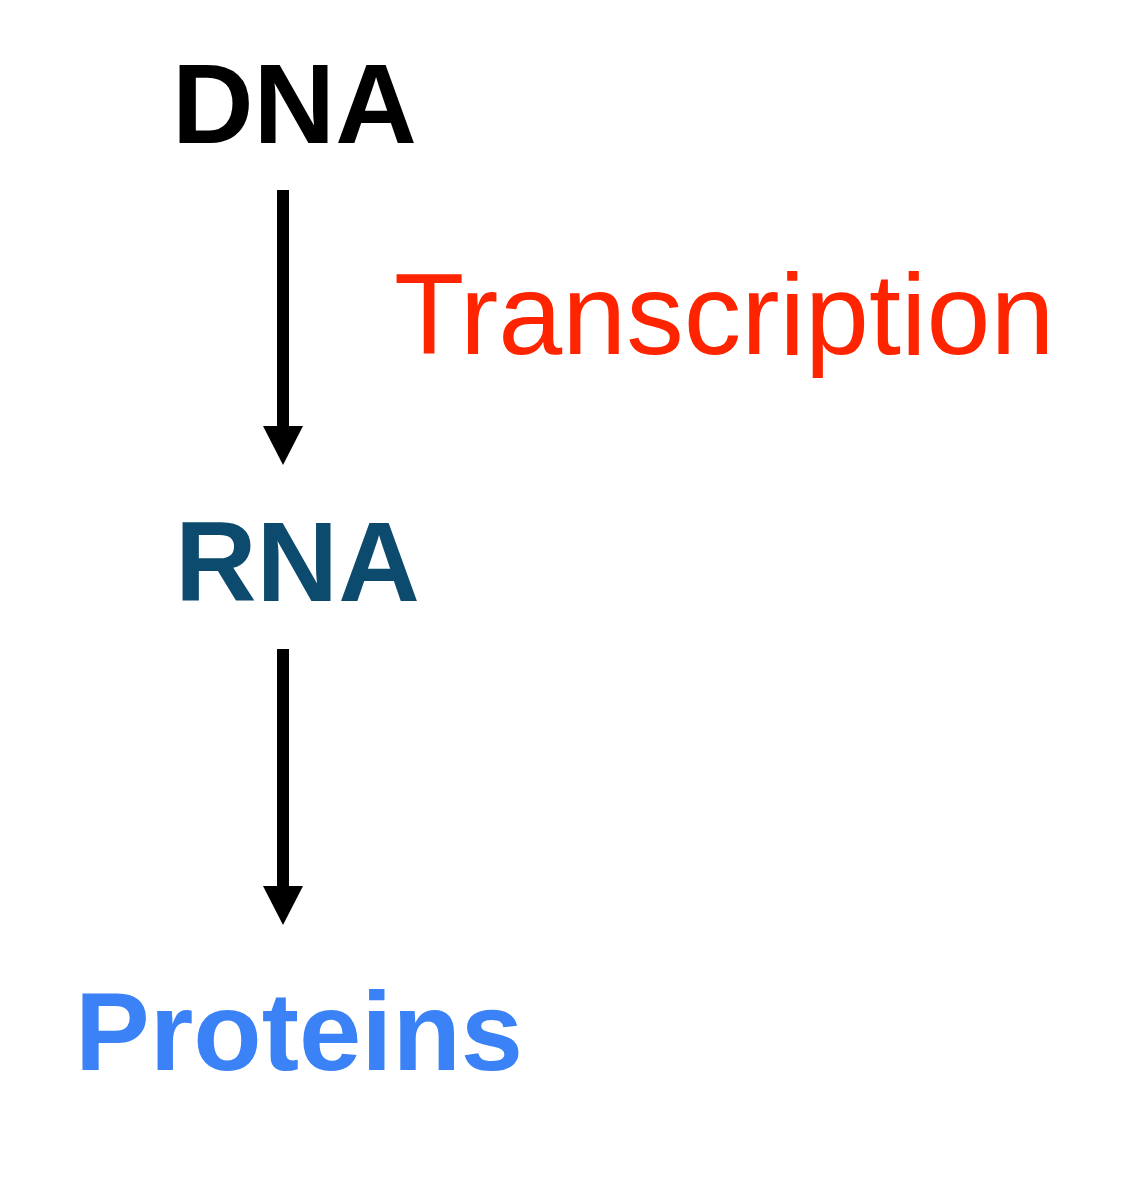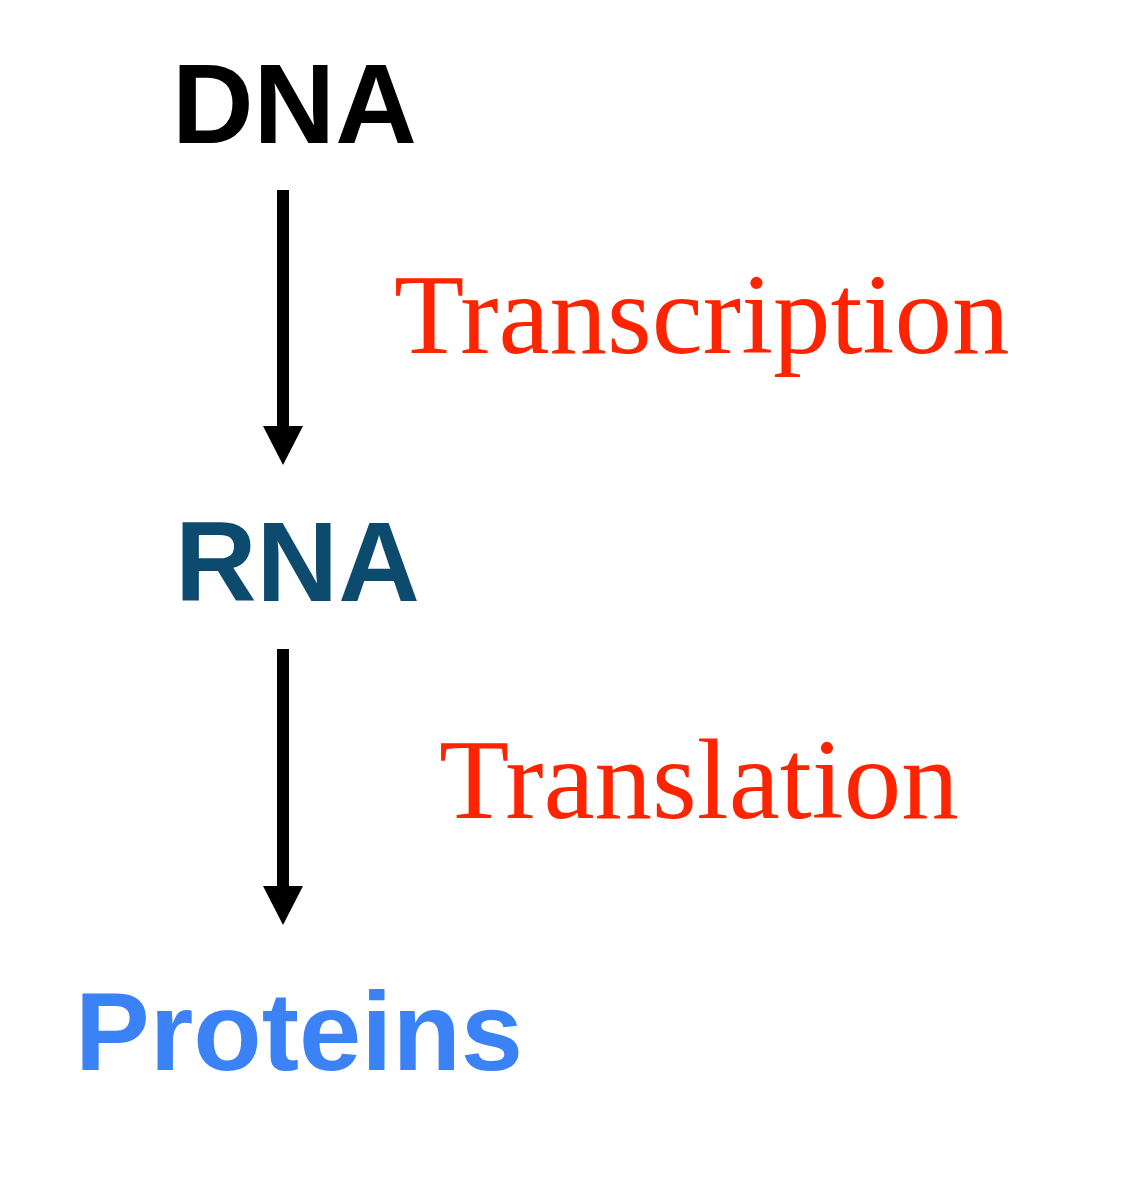--- a/index.html
+++ b/index.html
@@ -41,21 +41,21 @@
   }
   #node-proteins {
     left: 75px;
     top: 976px;
     font-size: 112px;
   }
 
   
   .process-label {
     position: absolute;
-    font-family: Liberation Serif, serif;
+    font-family: Liberation Sans, sans-serif;
     font-weight: normal;
     white-space: nowrap;
     line-height: 1;
   }
   #process-transcription {
     left: 394px;
     top: 257px;
     font-size: 115px;
   }
   #process-translation {
@@ -99,17 +99,16 @@
 
   <div class="node-label" id="node-rna" style="color: #0c4a6e;">RNA</div>
 
   <div class="arrow" id="arrow-translation">
     <svg width="56" height="280" viewBox="0 0 56 280" xmlns="http://www.w3.org/2000/svg">
       <rect x="22" y="0" width="12" height="243" fill="#000000"></rect>
       <polygon points="8,237 48,237 28,276" fill="#000000"></polygon>
     </svg>
   </div>
 
-  <div class="process-label" id="process-translation" style="color:#ff2400">Translation</div>
 
   <div class="node-label" id="node-proteins" style="color: #3b82f6;">Proteins</div>
 
 </div>
 
 </body></html>

